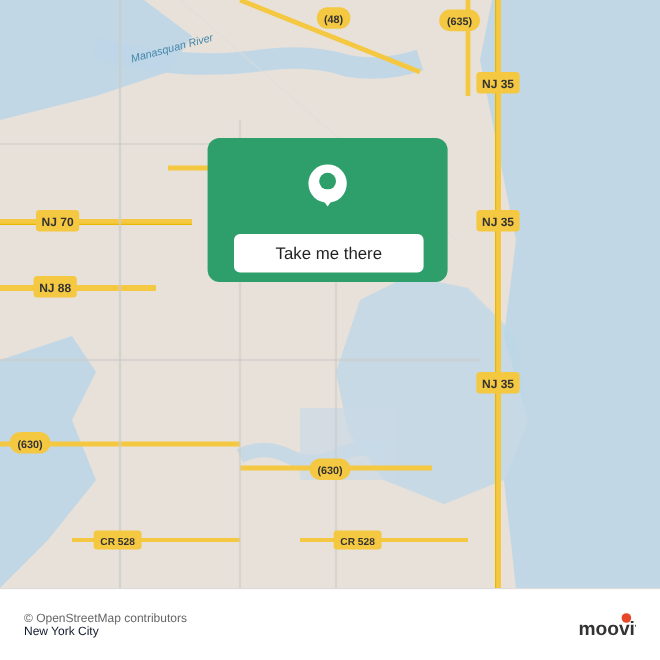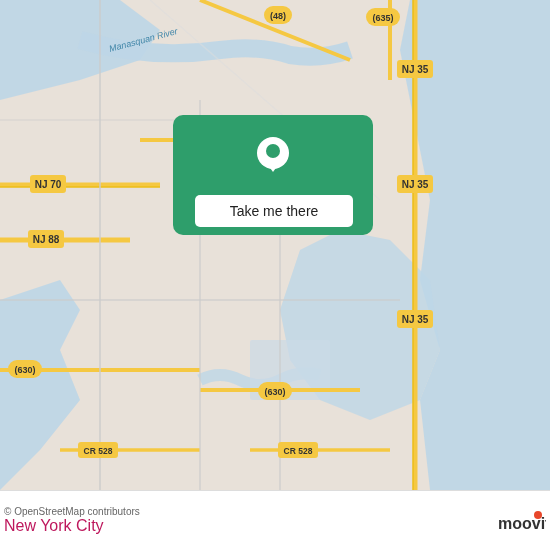--- a/index.html
+++ b/index.html
@@ -27,21 +27,21 @@
     }
 
     
     #bottom-bar {
       width: 550px;
       height: 60px;
       background: white;
       display: flex;
       align-items: center;
       justify-content: space-between;
-      padding: 0 4px;
+      padding: 0 20px;
       border-top: 1px solid #ddd;
     }
 
     #bottom-text-area {
       display: flex;
       flex-direction: column;
       justify-content: center;
     }
 
     #attribution {
@@ -49,22 +49,22 @@
       color: #666;
     }
 
     #address-line {
       font-size: 14px;
       color: #222;
       font-weight: 500;
     }
 
     #city-line {
-      font-size: 16px;
-      color: #be185d;
+      font-size: 10px;
+      color: #0f172a;
       font-weight: 500;
     }
 
     #moovit-logo {
       display: flex;
       align-items: center;
       gap: 2px;
     }
   </style>
 </head>

